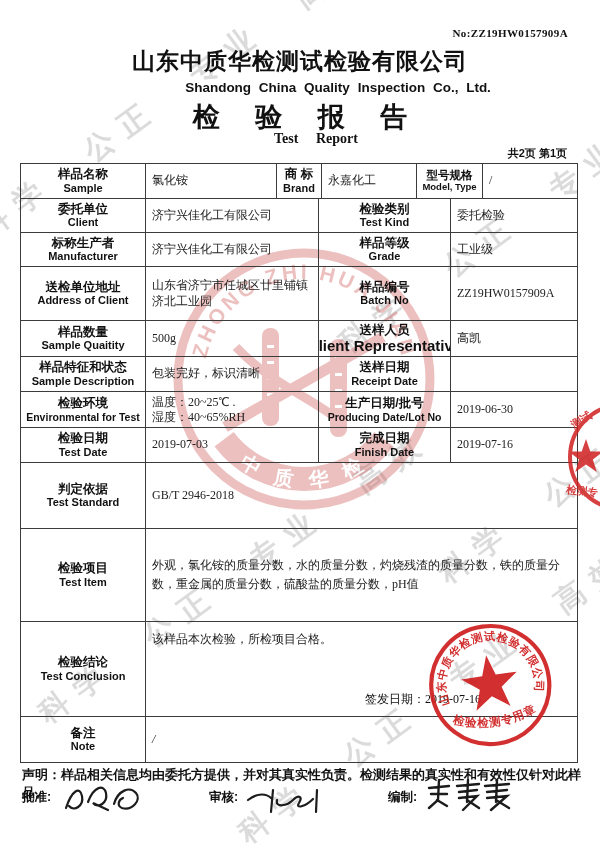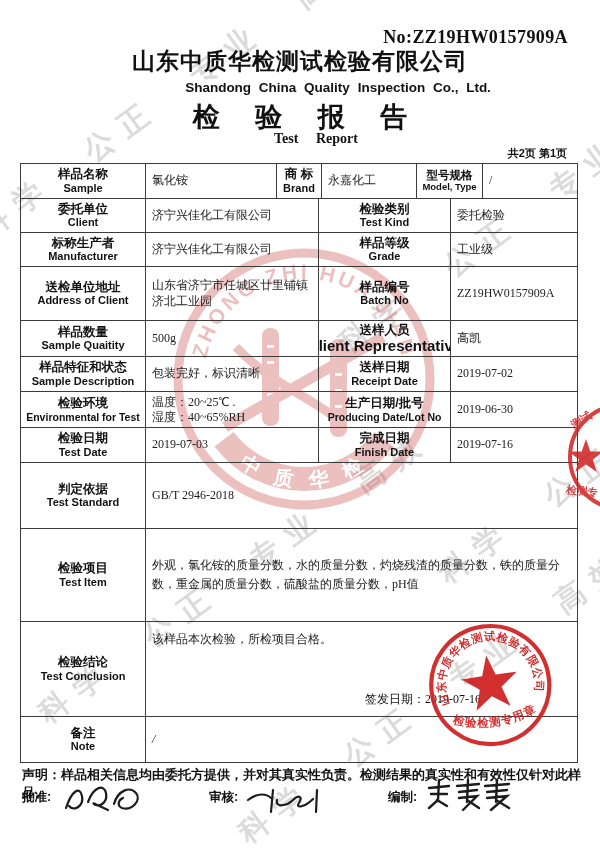--- a/index.html
+++ b/index.html
@@ -8,21 +8,21 @@
     overflow:hidden;font-family:"Liberation Sans",sans-serif;color:#111;
   }
   
   .wm{
     position:absolute;white-space:nowrap;font-weight:bold;font-size:30px;
     color:#b9b9b9;opacity:.5;letter-spacing:12px;word-spacing:26px;
     transform:rotate(-36deg);transform-origin:0 0;z-index:1;pointer-events:none;
   }
   
   .hdr-item{position:absolute;z-index:2;}
-  .doc-no{top:27px;right:32px;font-family:"Liberation Serif",serif;font-weight:bold;font-size:18px;letter-spacing:.4px;}
+  .doc-no{top:27px;right:32px;font-family:"Liberation Serif",serif;font-weight:bold;font-size:11px;letter-spacing:.4px;}
   .company-cn{top:46px;left:0;width:100%;text-align:center;font-size:23px;font-weight:bold;letter-spacing:1px;}
   .company-en{top:80px;left:0;width:100%;text-align:center;font-size:13.5px;font-weight:bold;word-spacing:4px;margin-left:38px;}
   .title-cn{top:99px;left:0;width:100%;text-align:center;font-size:27px;font-weight:bold;letter-spacing:14px;text-indent:14px;}
   .title-en{top:131px;left:0;width:100%;text-align:center;font-family:"Liberation Serif",serif;font-size:14px;font-weight:bold;word-spacing:14px;padding-left:16px;}
   .page-info{top:146px;right:33px;font-size:11px;font-weight:bold;}
   
   .rtable{
     position:absolute;left:20px;top:163px;width:558px;z-index:2;
     border:1px solid #3b3b3b;box-sizing:border-box;background:transparent;
   }
@@ -202,23 +202,20 @@
           <span class="lcn">样品特征和状态</span>
           <span class="len">Sample Description</span>
         </div>
       <div class="cell val wB">
           <span>包装完好，标识清晰</span>
         </div>
       <div class="cell lab wC">
           <span class="lcn">送样日期</span>
           <span class="len">Receipt Date</span>
         </div>
-      <div class="cell val wD last">
-          <span>2019-07-02</span>
-        </div>
     </div>
 
     <div class="trow h36">
       <div class="cell lab wA">
           <span class="lcn">检验环境</span>
           <span class="len" style="font-size:10.5px">Environmental for Test</span>
         </div>
       <div class="cell val wB" style="line-height:1.25;">
         <span>温度：20~25℃ .</span>
         <span>湿度：40~65%RH</span>

